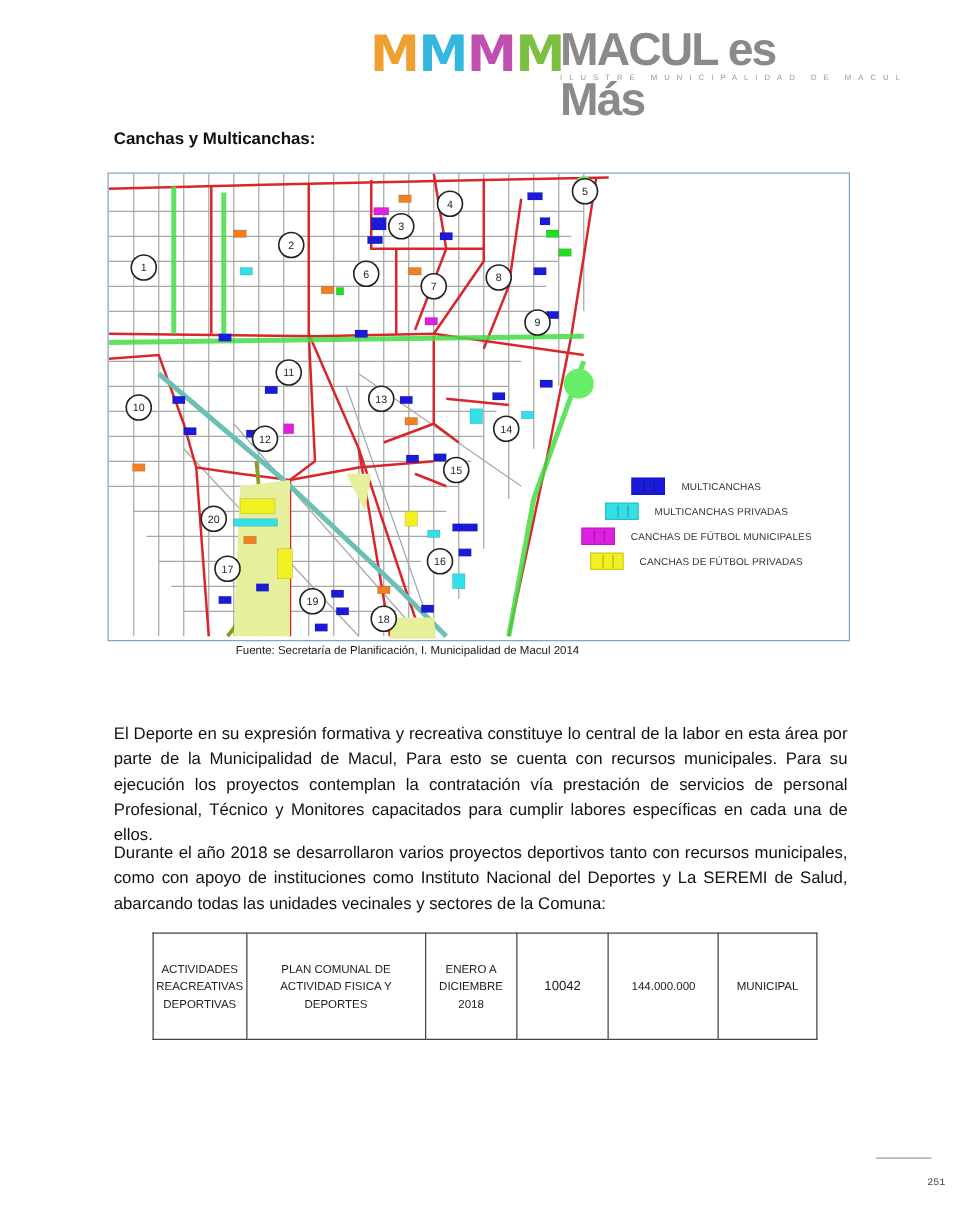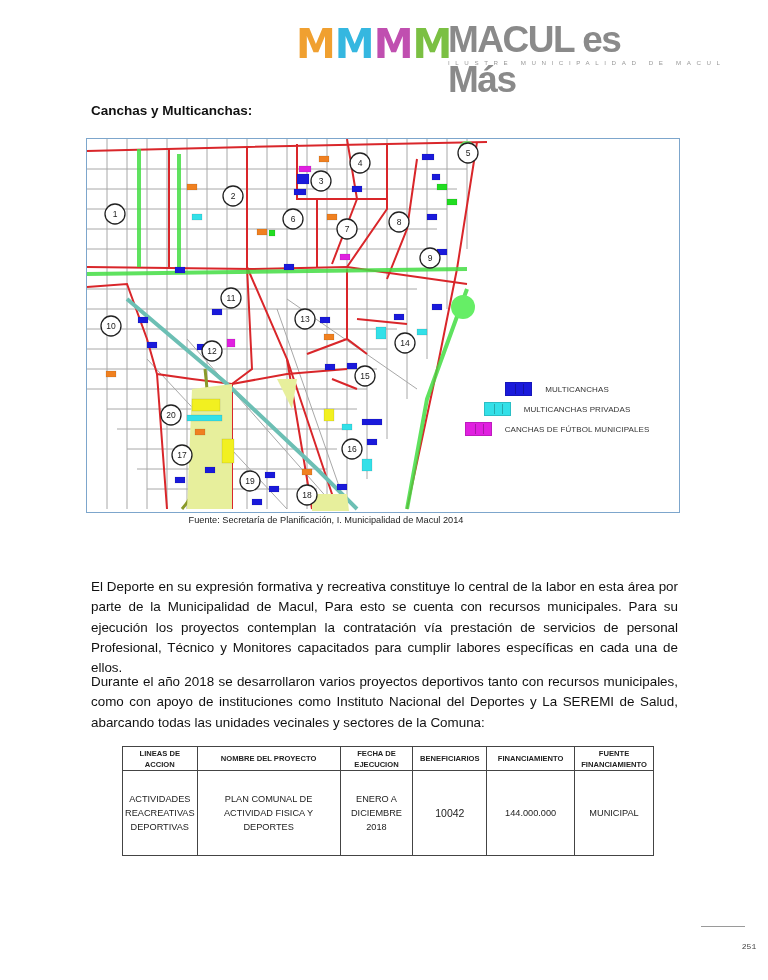--- a/index.html
+++ b/index.html
@@ -202,46 +202,42 @@
       <span class="legend-label">MULTICANCHAS</span>
     </div>
     <div class="legend-item">
       <span class="legend-swatch" style="background:#33e0e8;"></span>
       <span class="legend-label">MULTICANCHAS PRIVADAS</span>
     </div>
     <div class="legend-item">
       <span class="legend-swatch" style="background:#e020e0;"></span>
       <span class="legend-label">CANCHAS DE FÚTBOL MUNICIPALES</span>
     </div>
+    <div class="legend-item">
+      <span class="legend-swatch" style="background:#f2f020;"></span>
+      <span class="legend-label">CANCHAS DE FÚTBOL PRIVADAS</span>
+    </div>
   </div>
 </div>
 
 <div class="caption">Fuente: Secretaría de Planificación, I. Municipalidad de Macul 2014</div>
 
 <div class="para para1">El Deporte en su expresión formativa y recreativa constituye lo central de la labor en esta área por parte de la Municipalidad de Macul, Para esto se cuenta con recursos municipales. Para su ejecución los proyectos contemplan la contratación vía prestación de servicios de personal Profesional, Técnico y Monitores capacitados para cumplir labores específicas en cada una de ellos.</div>
 <div class="para para2">Durante el año 2018 se desarrollaron varios proyectos deportivos tanto con recursos municipales, como con apoyo de instituciones como Instituto Nacional del Deportes y La SEREMI de Salud, abarcando todas las unidades vecinales y sectores de la Comuna:</div>
 
 <table class="dept-table">
   <colgroup>
     <col style="width:74px">
       <col style="width:144px">
       <col style="width:73px">
       <col style="width:74px">
       <col style="width:88px">
       <col style="width:79px">
   </colgroup>
   <tbody>
-  <tr class="hdr-row">
-    <th>LINEAS DE ACCION</th>
-    <th>NOMBRE DEL PROYECTO</th>
-    <th>FECHA DE EJECUCION</th>
-    <th>BENEFICIARIOS</th>
-    <th>FINANCIAMIENTO</th>
-    <th>FUENTE FINANCIAMIENTO</th>
-  </tr>
   <tr class="data-row">
     <td>ACTIVIDADES REACREATIVAS DEPORTIVAS</td>
     <td>PLAN COMUNAL DE ACTIVIDAD FISICA Y DEPORTES</td>
     <td>ENERO A DICIEMBRE 2018</td>
     <td class="big">10042</td>
     <td>144.000.000</td>
     <td>MUNICIPAL</td>
   </tr>
 </tbody>
   </table>

